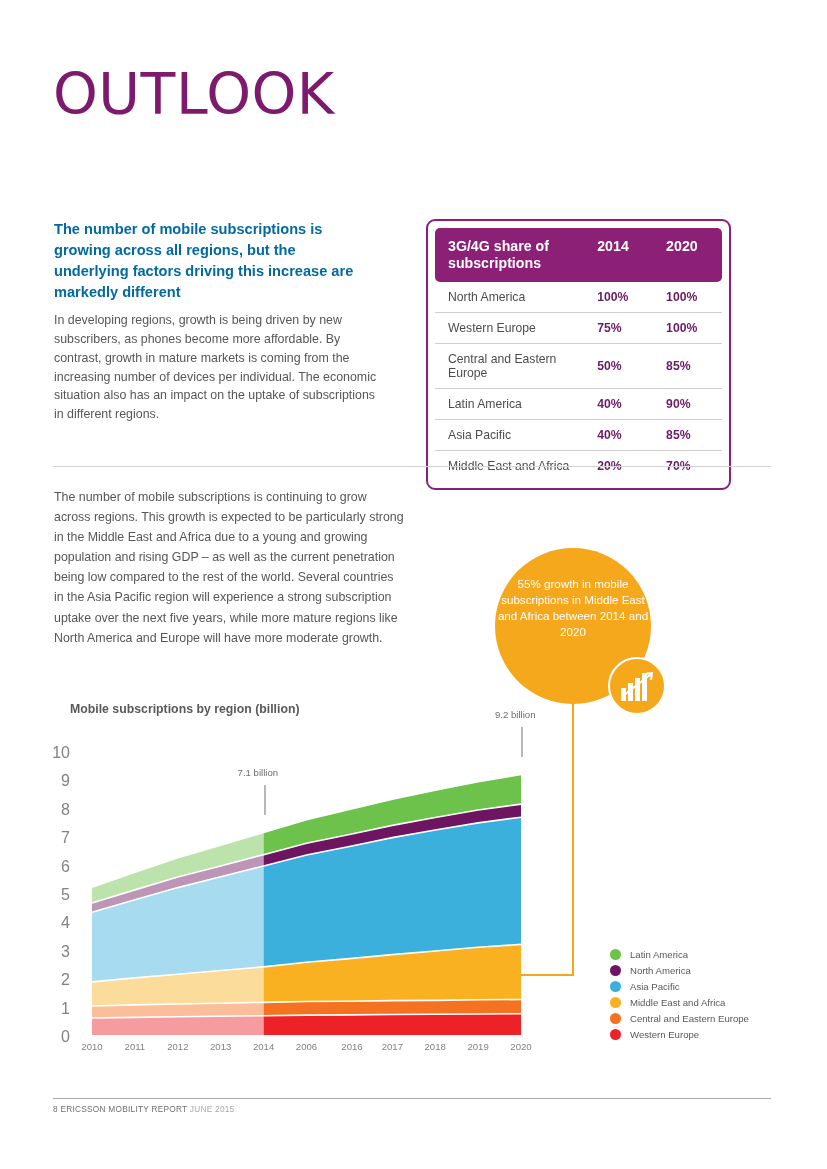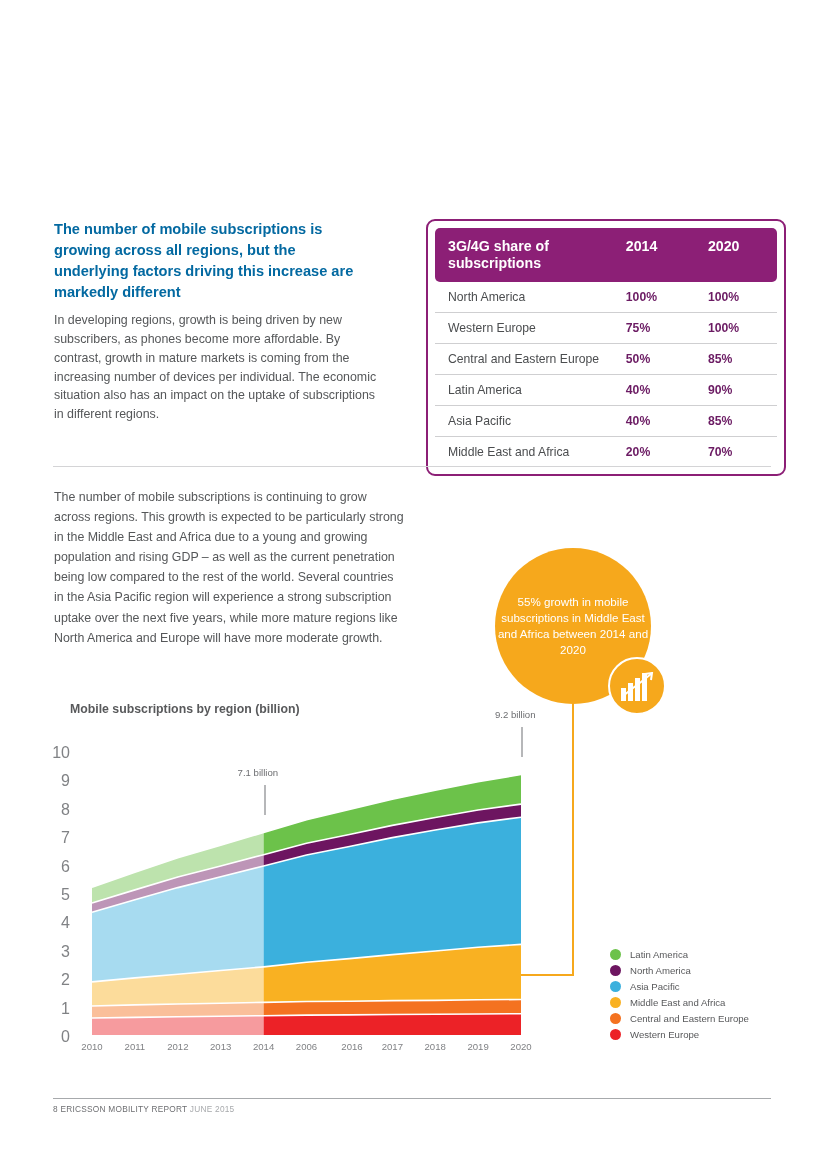--- a/index.html
+++ b/index.html
@@ -26,21 +26,21 @@
     position:absolute;left:54px;top:219px;width:320px;
     font-size:14.6px;line-height:1.43;font-weight:bold;color:#0369a1;
   }
   .lead-body{
     position:absolute;left:54px;top:311px;width:332px;
     font-size:12.4px;line-height:1.52;color:#555759;
   }
 
   
   .tbl-wrap{
-    position:absolute;left:426px;top:219px;width:360px;
+    position:absolute;left:426px;top:219px;width:305px;
     border:2px solid #8c1f76;border-radius:9px;
     padding:7px;box-sizing:border-box;background:#fff;
   }
   table.t{width:100%;border-collapse:collapse;table-layout:fixed;}
   table.t th, table.t td{text-align:left;}
   .t thead th{
     background:#8c1f76;color:#ffffff;font-size:14.2px;font-weight:bold;
     padding:10px 0 10px 13px;vertical-align:top;line-height:1.2;
   }
   .t thead tr th:first-child{border-radius:5px 0 0 5px;}
@@ -64,21 +64,21 @@
     font-size:12.4px;line-height:1.62;color:#555759;
   }
 
   
   .bubble{
     position:absolute;left:495px;top:548px;width:156px;height:156px;
     border-radius:50%;background:#f6a81c;
   }
   .bubble-txt{
     position:absolute;left:0;top:28px;width:156px;
-    text-align:center;color:#ffffff;font-size:11.6px;line-height:1.38;margin-top:18px;
+    text-align:center;color:#ffffff;font-size:11.6px;line-height:1.38;
   }
   .bubble-badge{
     position:absolute;left:608px;top:657px;width:58px;height:58px;
     border-radius:50%;background:#f6a81c;border:2px solid #ffffff;
     box-sizing:border-box;
   }
   .bubble-badge svg{position:absolute;left:11px;top:13px;}
   .leader{position:absolute;left:470px;top:700px;width:180px;height:290px;}
 
   
@@ -108,20 +108,21 @@
     position:absolute;left:53px;top:1104px;font-size:8.3px;color:#6d6e71;letter-spacing:0.25px;
   }
   .foot .grey{color:#a7a9ac;margin-top:7px;}
 </style>
 </head>
 <body>
 
 <div class="page">
 
   <div class="title">
+    <span class="l2">OUTLOOK</span>
   </div>
 
   <div class="lead">The number of mobile subscriptions is growing across all regions, but the underlying factors driving this increase are markedly different</div>
   <div class="lead-body">In developing regions, growth is being driven by new subscribers, as phones become more affordable. By contrast, growth in mature markets is coming from the increasing number of devices per individual. The economic situation also has an impact on the uptake of subscriptions in different regions.</div>
 
   <div class="tbl-wrap">
     <table class="t">
       <colgroup>
           <col class="col-a">
           <col class="col-b">

